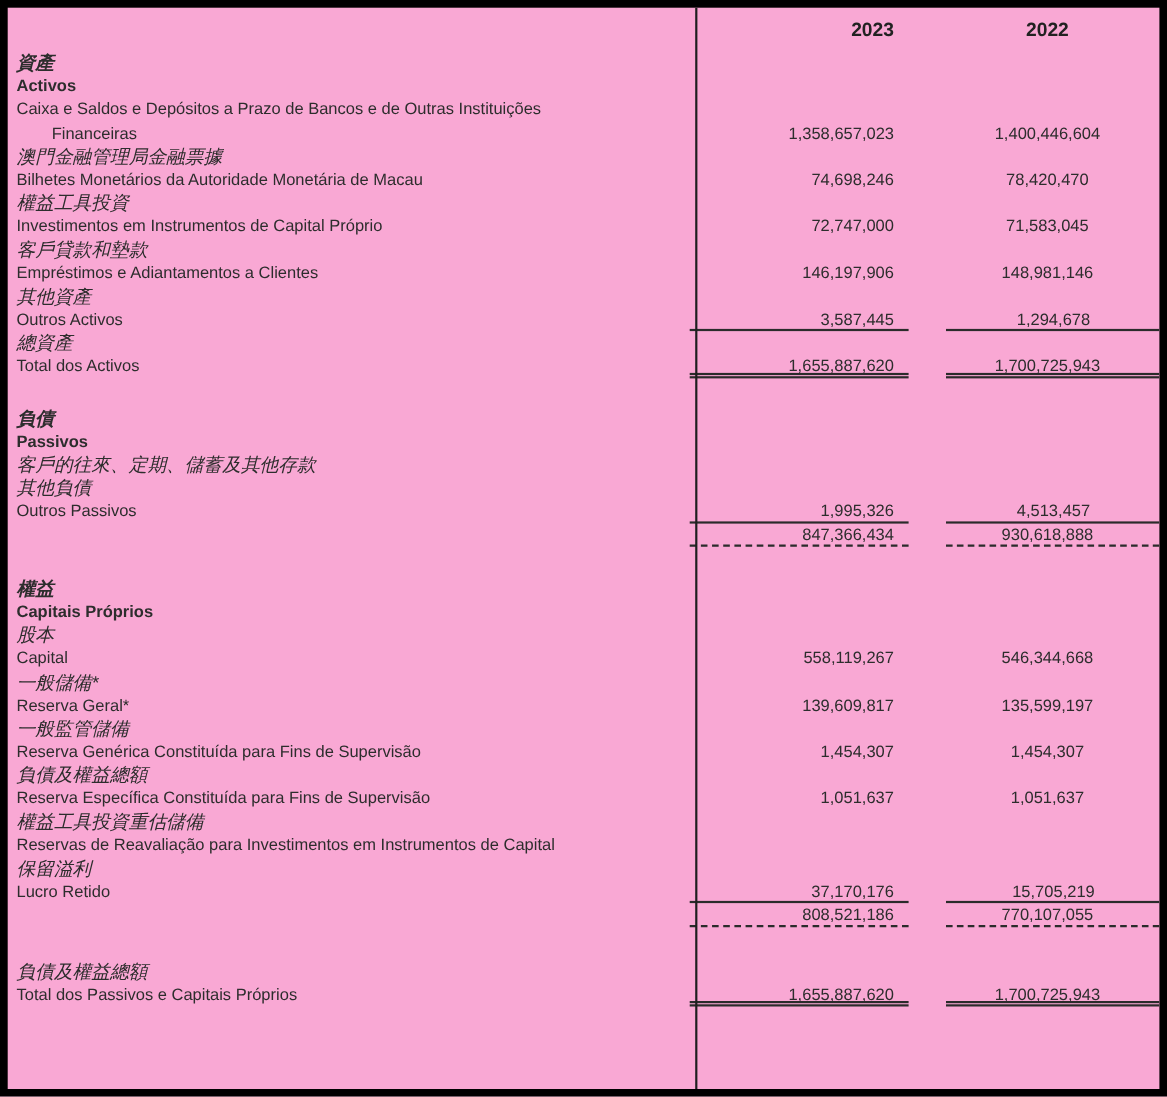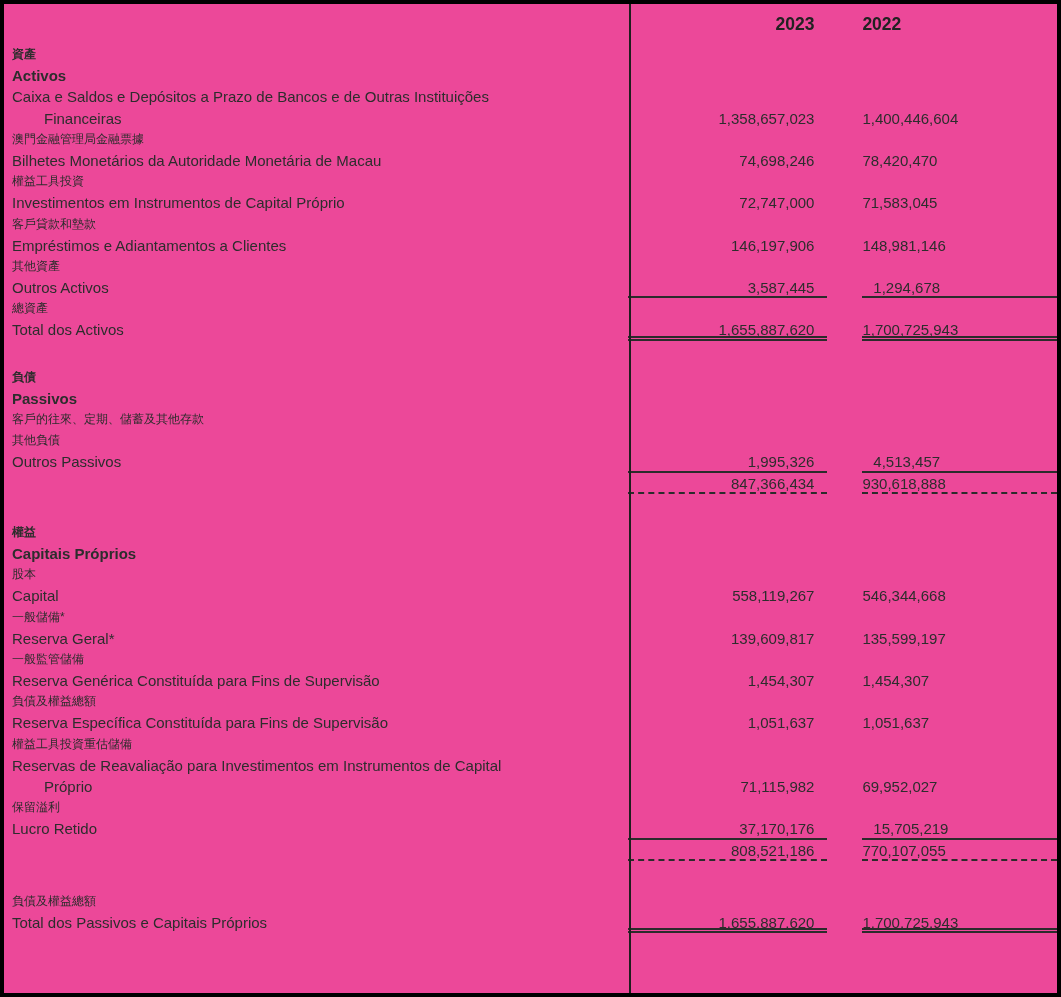--- a/index.html
+++ b/index.html
@@ -5,22 +5,22 @@
   * { margin: 0; padding: 0; box-sizing: border-box; }
   html, body { background: #ffffff; }
   body {
     font-family: "Liberation Sans", "DejaVu Sans", sans-serif;
     color: #2d2d2d;
   }
   .page {
     position: relative;
     width: 1061px;
     height: 997px;
-    border: 4px solid #000000;
-    background: #ec4899;
+    border: 7px solid #000000;
+    background: #f9a8d4;
     overflow: hidden;
   }
   .divider {
     position: absolute;
     left: 625px;
     top: 0;
     bottom: 0;
     width: 2px;
     background: #1f1f1f;
   }
@@ -42,22 +42,22 @@
     font-size: 15px;
     white-space: nowrap;
   }
   .label {
     width: 625px;
     padding-left: 8px;
     overflow: hidden;
   }
   .c23 { width: 200px; text-align: right; padding-right: 13px; }
   .gap { width: 35px; }
-  .c22 { width: 195px; text-align: left; padding-right: 10px; }
-  .zh  { font-size: 12px; }
+  .c22 { width: 195px; text-align: center; padding-right: 10px; }
+  .zh  { font-size: 17px; font-style: italic; }
   .bold { font-weight: bold; }
   .indent { padding-left: 40px; }
   .rule-solid  { border-bottom: 2px solid #2b2b2b; padding-left: 11px; }
   .rule-double { border-bottom: 5px double #2b2b2b; }
   .rule-dashed { border-bottom: 2px dashed #2b2b2b; }
 </style>
 </head>
 <body>
 
 <div class="page">
@@ -259,26 +259,20 @@
         <div class="gap"></div>
         <div class="c22"></div>
       </div>
       <div class="row">
         <div class="label">Reservas de Reavaliação para Investimentos em Instrumentos de Capital</div>
         <div class="c23"></div>
         <div class="gap"></div>
         <div class="c22"></div>
       </div>
       <div class="row">
-        <div class="label indent">Próprio</div>
-        <div class="c23">71,115,982</div>
-        <div class="gap"></div>
-        <div class="c22">69,952,027</div>
-      </div>
-      <div class="row">
         <div class="label zh">保留溢利</div>
         <div class="c23"></div>
         <div class="gap"></div>
         <div class="c22"></div>
       </div>
       <div class="row">
         <div class="label">Lucro Retido</div>
         <div class="c23 rule-solid">37,170,176</div>
         <div class="gap"></div>
         <div class="c22 rule-solid">15,705,219</div>

